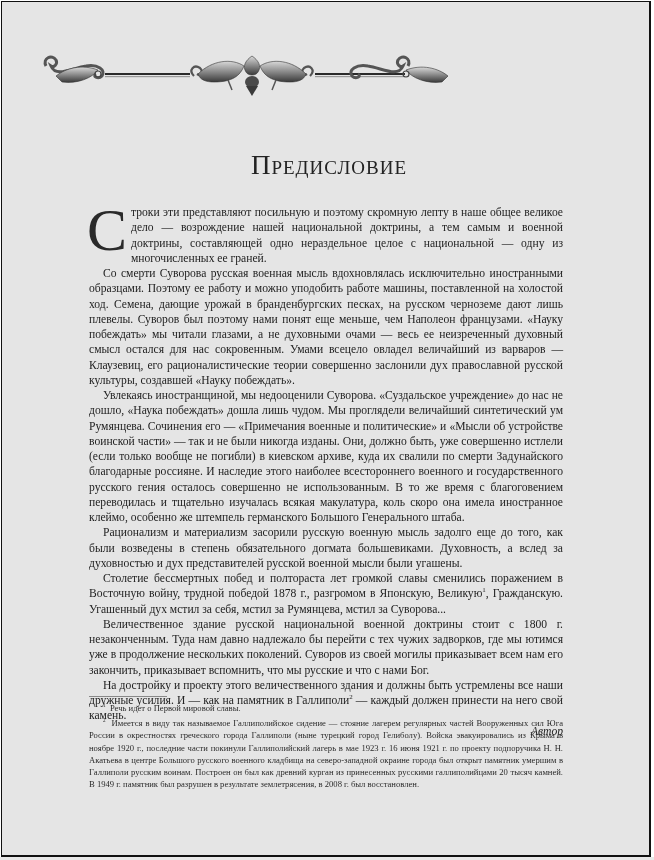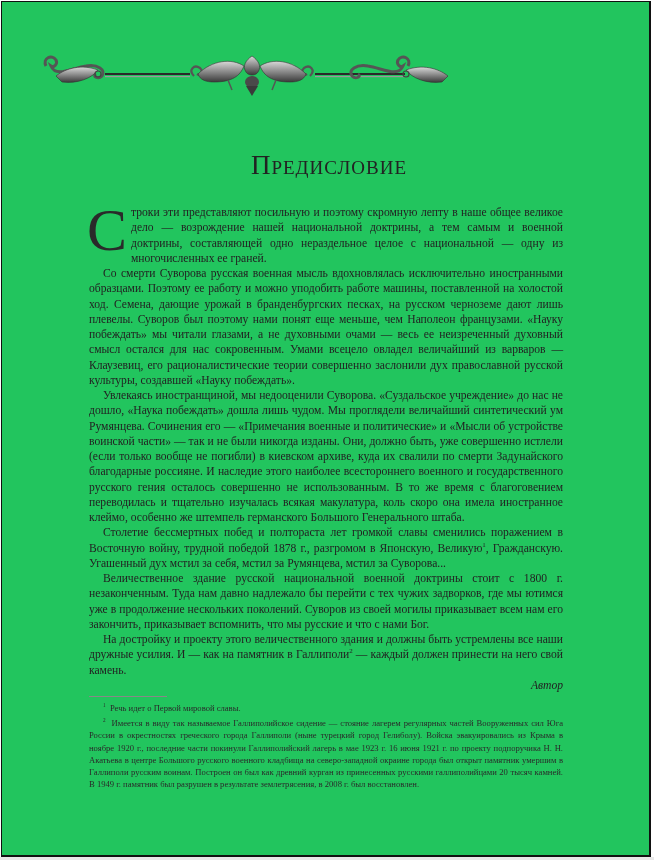--- a/index.html
+++ b/index.html
@@ -1,20 +1,20 @@
 <!DOCTYPE html>
 <html><head>
   <meta charset="utf-8">
   <style>
     html, body { margin: 0; padding: 0; background: #ffffff; }
     body { width: 654px; height: 860px; position: relative; overflow: hidden; }
     .page {
       position: absolute; left: 1px; top: 1px; width: 650px; height: 856px;
       border: 1px solid #111; border-bottom: 2px solid #111; border-right: 2px solid #111;
-      background: #22c55e; box-sizing: border-box;
+      background: #e5e5e5; box-sizing: border-box;
     }
     .bottom-strip { position: absolute; left: 0; top: 857px; width: 654px; height: 3px; background: #e8e8e8; }
     .ornament { position: absolute; left: 40px; top: 52px; width: 540px; height: 48px; }
     .ornament svg { display: block; }
     .title {
       position: absolute; left: 0; width: 654px; top: 148px; text-align: center;
       font-family: "Liberation Serif", serif; color: #222;
       font-size: 27px; letter-spacing: 1px; font-variant: small-caps;
     }
     .body-text {
@@ -83,20 +83,21 @@
       </g>
     </svg>
   </div>
 
   <div class="title">Предисловие</div>
 
   <div class="body-text">
     <p class="first"><span class="dropcap">С</span><span>троки эти представляют посильную и поэтому скромную лепту в наше общее великое дело — возрождение нашей национальной доктрины, а тем самым и военной доктрины, составляющей одно нераздельное целое с национальной — одну из многочисленных ее граней.</span></p>
     <p>Со смерти Суворова русская военная мысль вдохновлялась исключительно иностранными образцами. Поэтому ее работу и можно уподобить работе машины, поставленной на холостой ход. Семена, дающие урожай в бранденбургских песках, на русском черноземе дают лишь плевелы. Суворов был поэтому нами понят еще меньше, чем Наполеон французами. «Науку побеждать» мы читали глазами, а не духовными очами — весь ее неизреченный духовный смысл остался для нас сокровенным. Умами всецело овладел величайший из варваров — Клаузевиц, его рационалистические теории совершенно заслонили дух православной русской культуры, создавшей «Науку побеждать».</p>
     <p>Увлекаясь иностранщиной, мы недооценили Суворова. «Суздальское учреждение» до нас не дошло, «Наука побеждать» дошла лишь чудом. Мы проглядели величайший синтетический ум Румянцева. Сочинения его — «Примечания военные и политические» и «Мысли об устройстве воинской части» — так и не были никогда изданы. Они, должно быть, уже совершенно истлели (если только вообще не погибли) в киевском архиве, куда их свалили по смерти Задунайского благодарные россияне. И наследие этого наиболее всестороннего военного и государственного русского гения осталось совершенно не использованным. В то же время с благоговением переводилась и тщательно изучалась всякая макулатура, коль скоро она имела иностранное клеймо, особенно же штемпель германского Большого Генерального штаба.</p>
+    <p>Рационализм и материализм засорили русскую военную мысль задолго еще до того, как были возведены в степень обязательного догмата большевиками. Духовность, а вслед за духовностью и дух представителей русской военной мысли были угашены.</p>
     <p><span>Столетие бессмертных побед и полтораста лет громкой славы сменились поражением в Восточную войну, трудной победой 1878 г., разгромом в Японскую, Великую</span><sup>1</sup><span>, Гражданскую. Угашенный дух мстил за себя, мстил за Румянцева, мстил за Суворова...</span></p>
     <p>Величественное здание русской национальной военной доктрины стоит с 1800 г. незаконченным. Туда нам давно надлежало бы перейти с тех чужих задворков, где мы ютимся уже в продолжение нескольких поколений. Суворов из своей могилы приказывает всем нам его закончить, приказывает вспомнить, что мы русские и что с нами Бог.</p>
     <p><span>На достройку и проекту этого величественного здания и должны быть устремлены все наши дружные усилия. И — как на памятник в Галлиполи</span><sup>2</sup><span> — каждый должен принести на него свой камень.</span></p>
     <p class="signature">Автор</p>
   </div>
 
   <div class="fn-rule"></div>
 
   <div class="footnotes">
     <p><sup>1</sup>&nbsp; <span>Речь идет о Первой мировой славы.</span></p>

